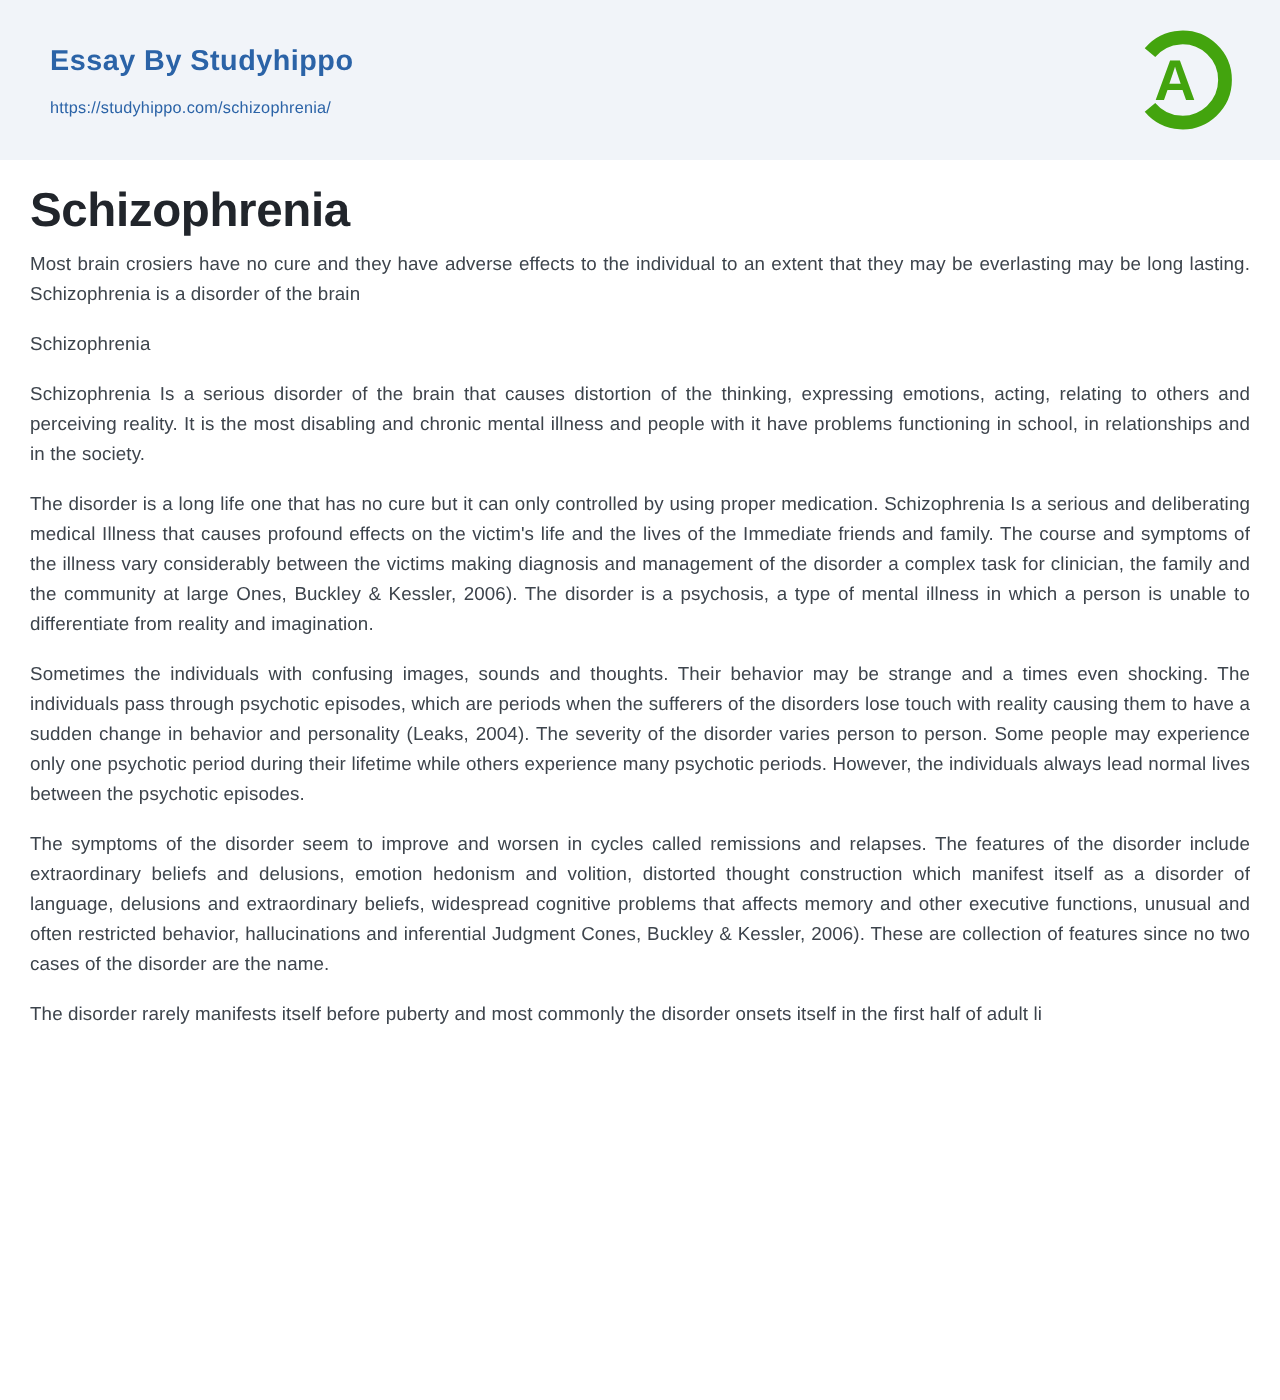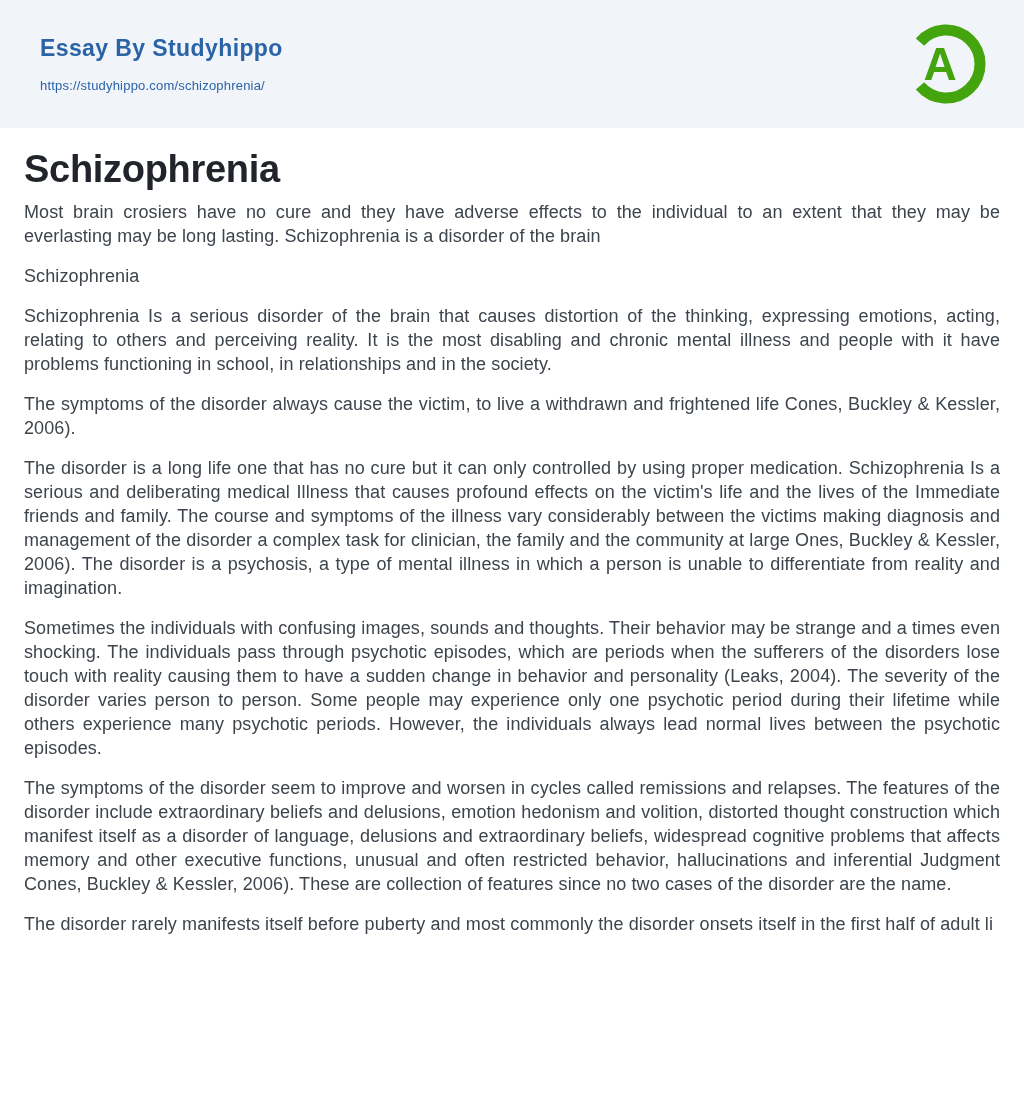--- a/index.html
+++ b/index.html
@@ -45,21 +45,21 @@
   .essay-title {
     margin-top: 21px;
     margin-bottom: 9px;
     font-size: 38px;
     font-weight: 800;
     color: #21252b;
     letter-spacing: -0.3px;
     line-height: 1.1;
   }
   .content p {
-    font-size: 18px;
+    font-size: 15px;
     line-height: 24px;
     color: #3d444c;
     text-align: justify;
     margin-bottom: 16px;
     letter-spacing: 0.1px;
   }
 </style>
 </head>
 <body>
 
@@ -76,20 +76,19 @@
       <text x="38" y="58" text-anchor="middle" font-family="Liberation Sans, sans-serif" font-size="46" font-weight="700" fill="#43a40e">A</text>
     </svg>
   </div>
 
   <div class="content">
     <h1 class="essay-title">Schizophrenia</h1>
 
     <p>Most brain crosiers have no cure and they have adverse effects to the individual to an extent that they may be everlasting may be long lasting. Schizophrenia is a disorder of the brain</p>
     <p>Schizophrenia</p>
     <p>Schizophrenia Is a serious disorder of the brain that causes distortion of the thinking, expressing emotions, acting, relating to others and perceiving reality. It is the most disabling and chronic mental illness and people with it have problems functioning in school, in relationships and in the society.</p>
-    <p>The symptoms of the disorder always cause the victim, to live a withdrawn and frightened life Cones, Buckley &amp; Kessler, 2006).</p>
     <p>The disorder is a long life one that has no cure but it can only controlled by using proper medication. Schizophrenia Is a serious and deliberating medical Illness that causes profound effects on the victim's life and the lives of the Immediate friends and family. The course and symptoms of the illness vary considerably between the victims making diagnosis and management of the disorder a complex task for clinician, the family and the community at large Ones, Buckley &amp; Kessler, 2006). The disorder is a psychosis, a type of mental illness in which a person is unable to differentiate from reality and imagination.</p>
     <p>Sometimes the individuals with confusing images, sounds and thoughts. Their behavior may be strange and a times even shocking. The individuals pass through psychotic episodes, which are periods when the sufferers of the disorders lose touch with reality causing them to have a sudden change in behavior and personality (Leaks, 2004). The severity of the disorder varies person to person. Some people may experience only one psychotic period during their lifetime while others experience many psychotic periods. However, the individuals always lead normal lives between the psychotic episodes.</p>
     <p>The symptoms of the disorder seem to improve and worsen in cycles called remissions and relapses. The features of the disorder include extraordinary beliefs and delusions, emotion hedonism and volition, distorted thought construction which manifest itself as a disorder of language, delusions and extraordinary beliefs, widespread cognitive problems that affects memory and other executive functions, unusual and often restricted behavior, hallucinations and inferential Judgment Cones, Buckley &amp; Kessler, 2006). These are collection of features since no two cases of the disorder are the name.</p>
     <p>The disorder rarely manifests itself before puberty and most commonly the disorder onsets itself in the first half of adult li</p>
   </div>
 
 </div>
 
 </body></html>

